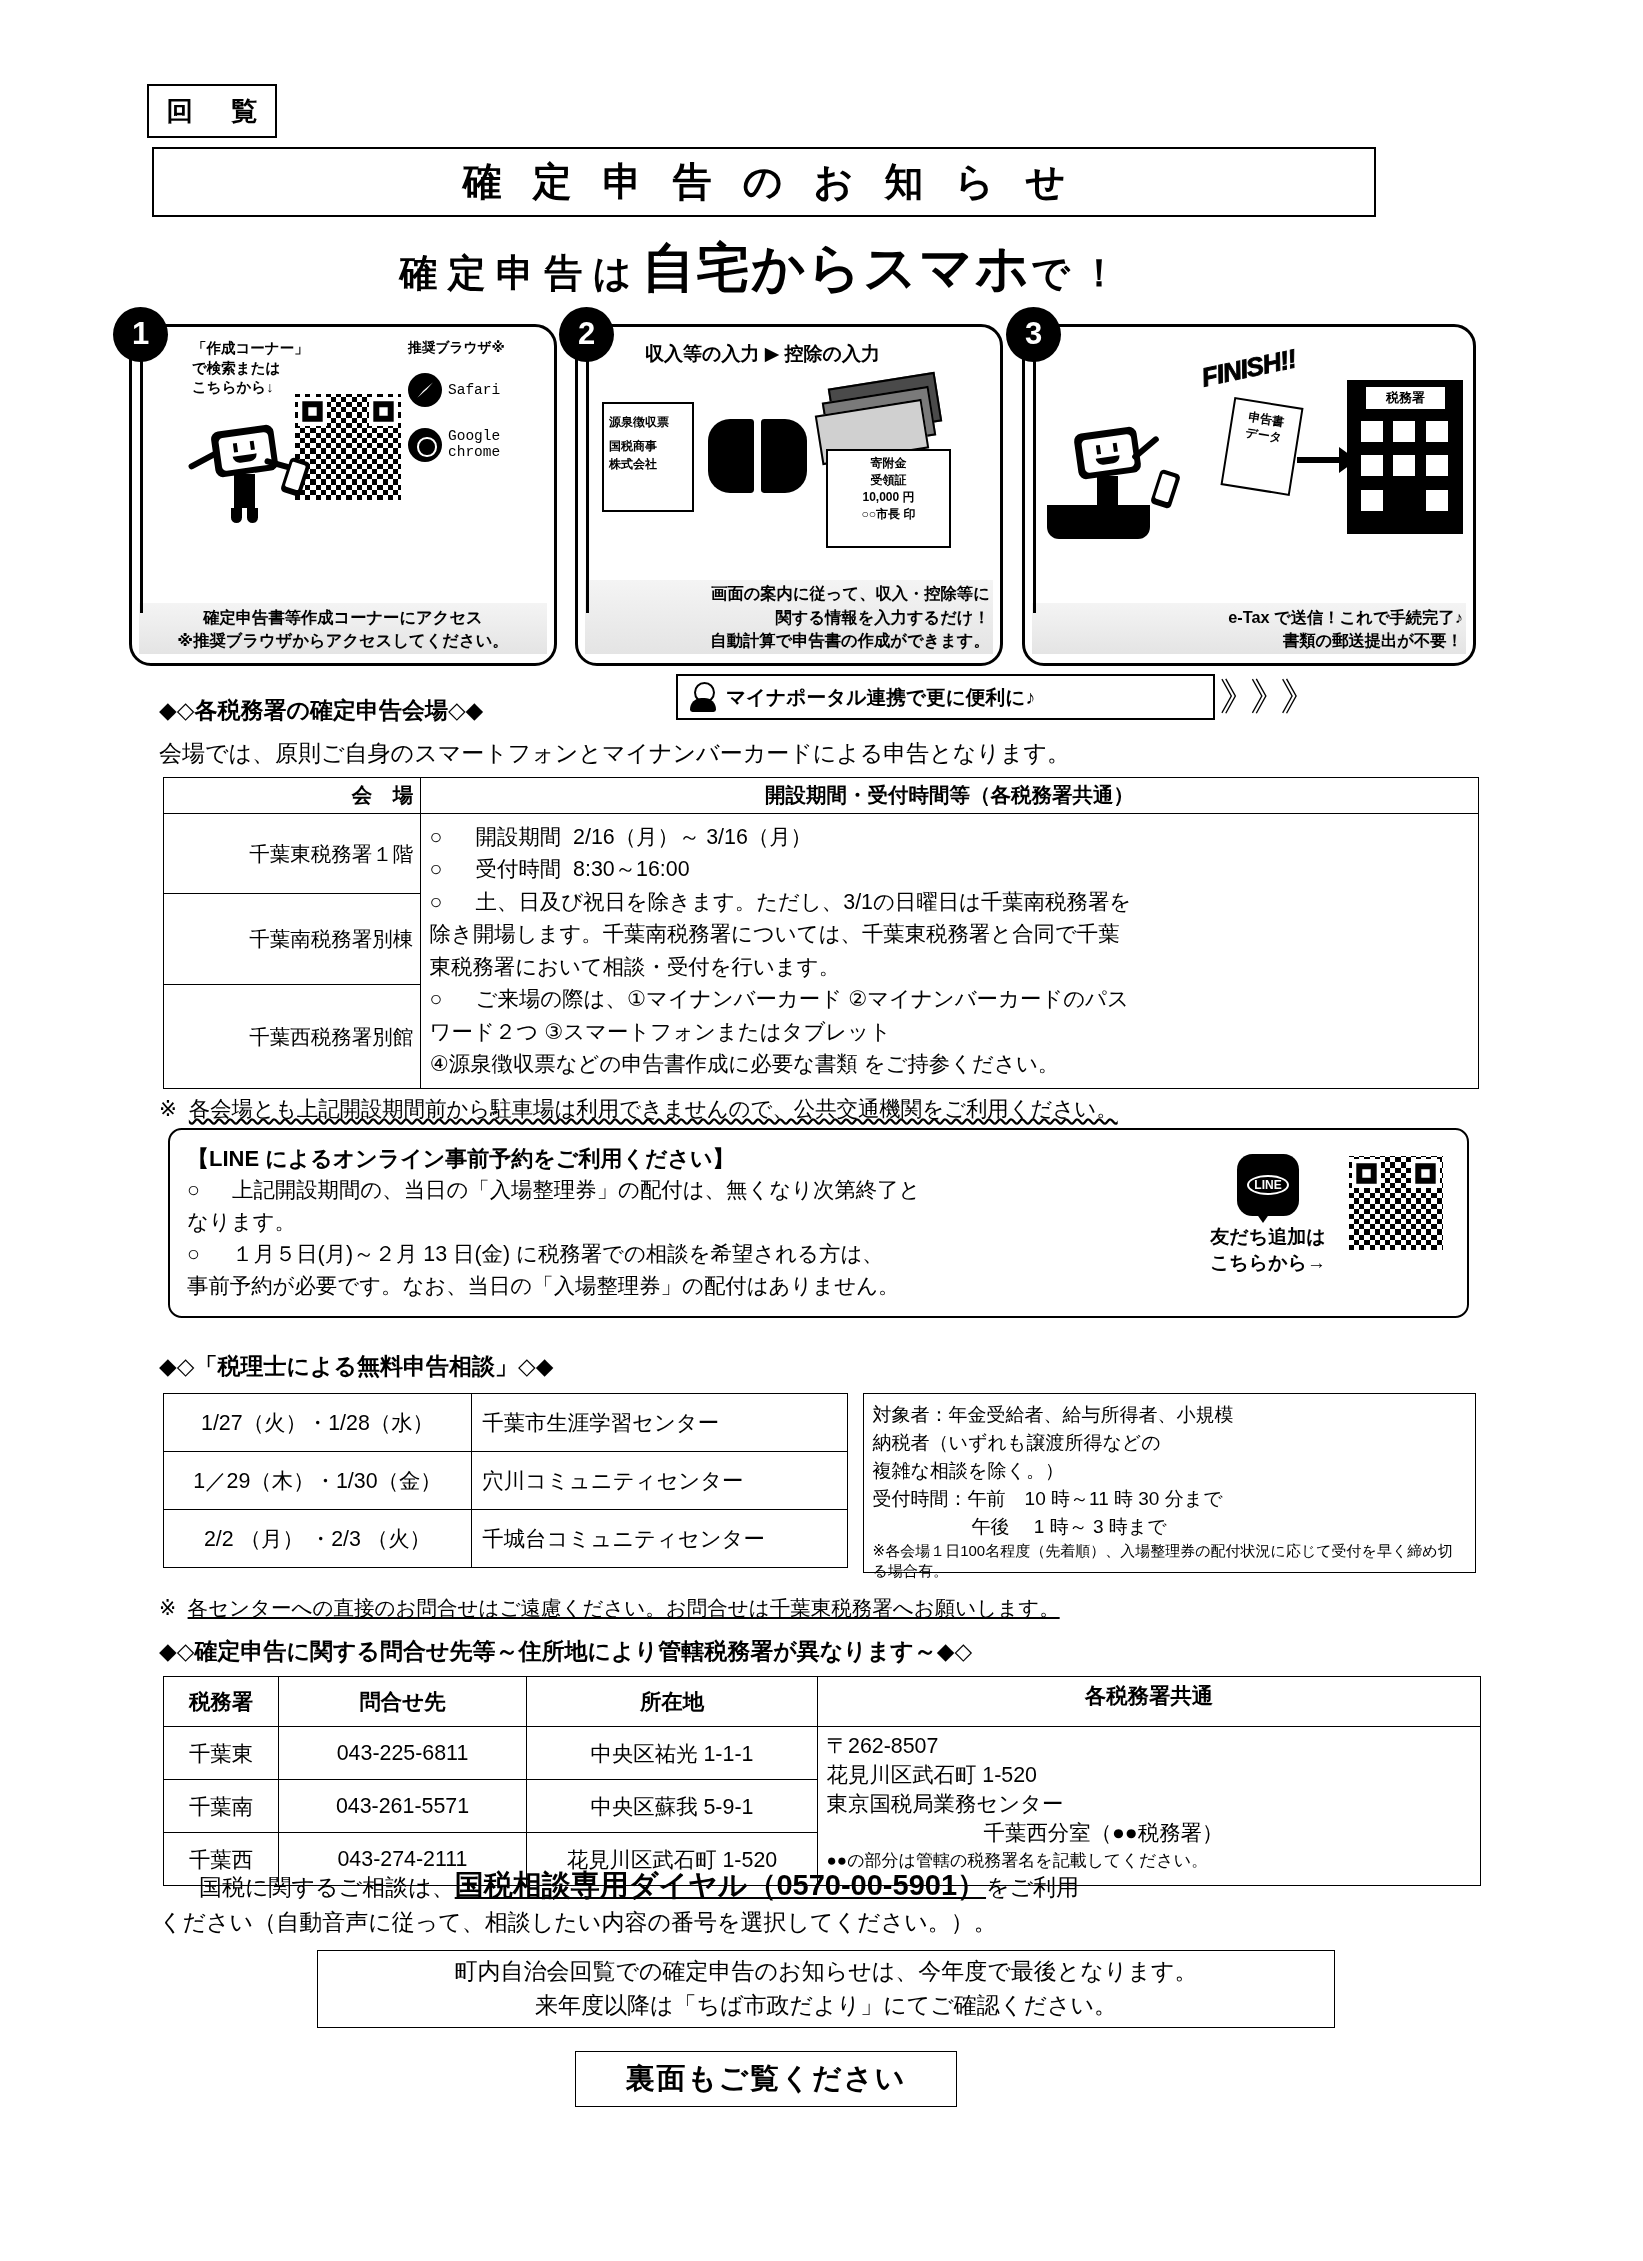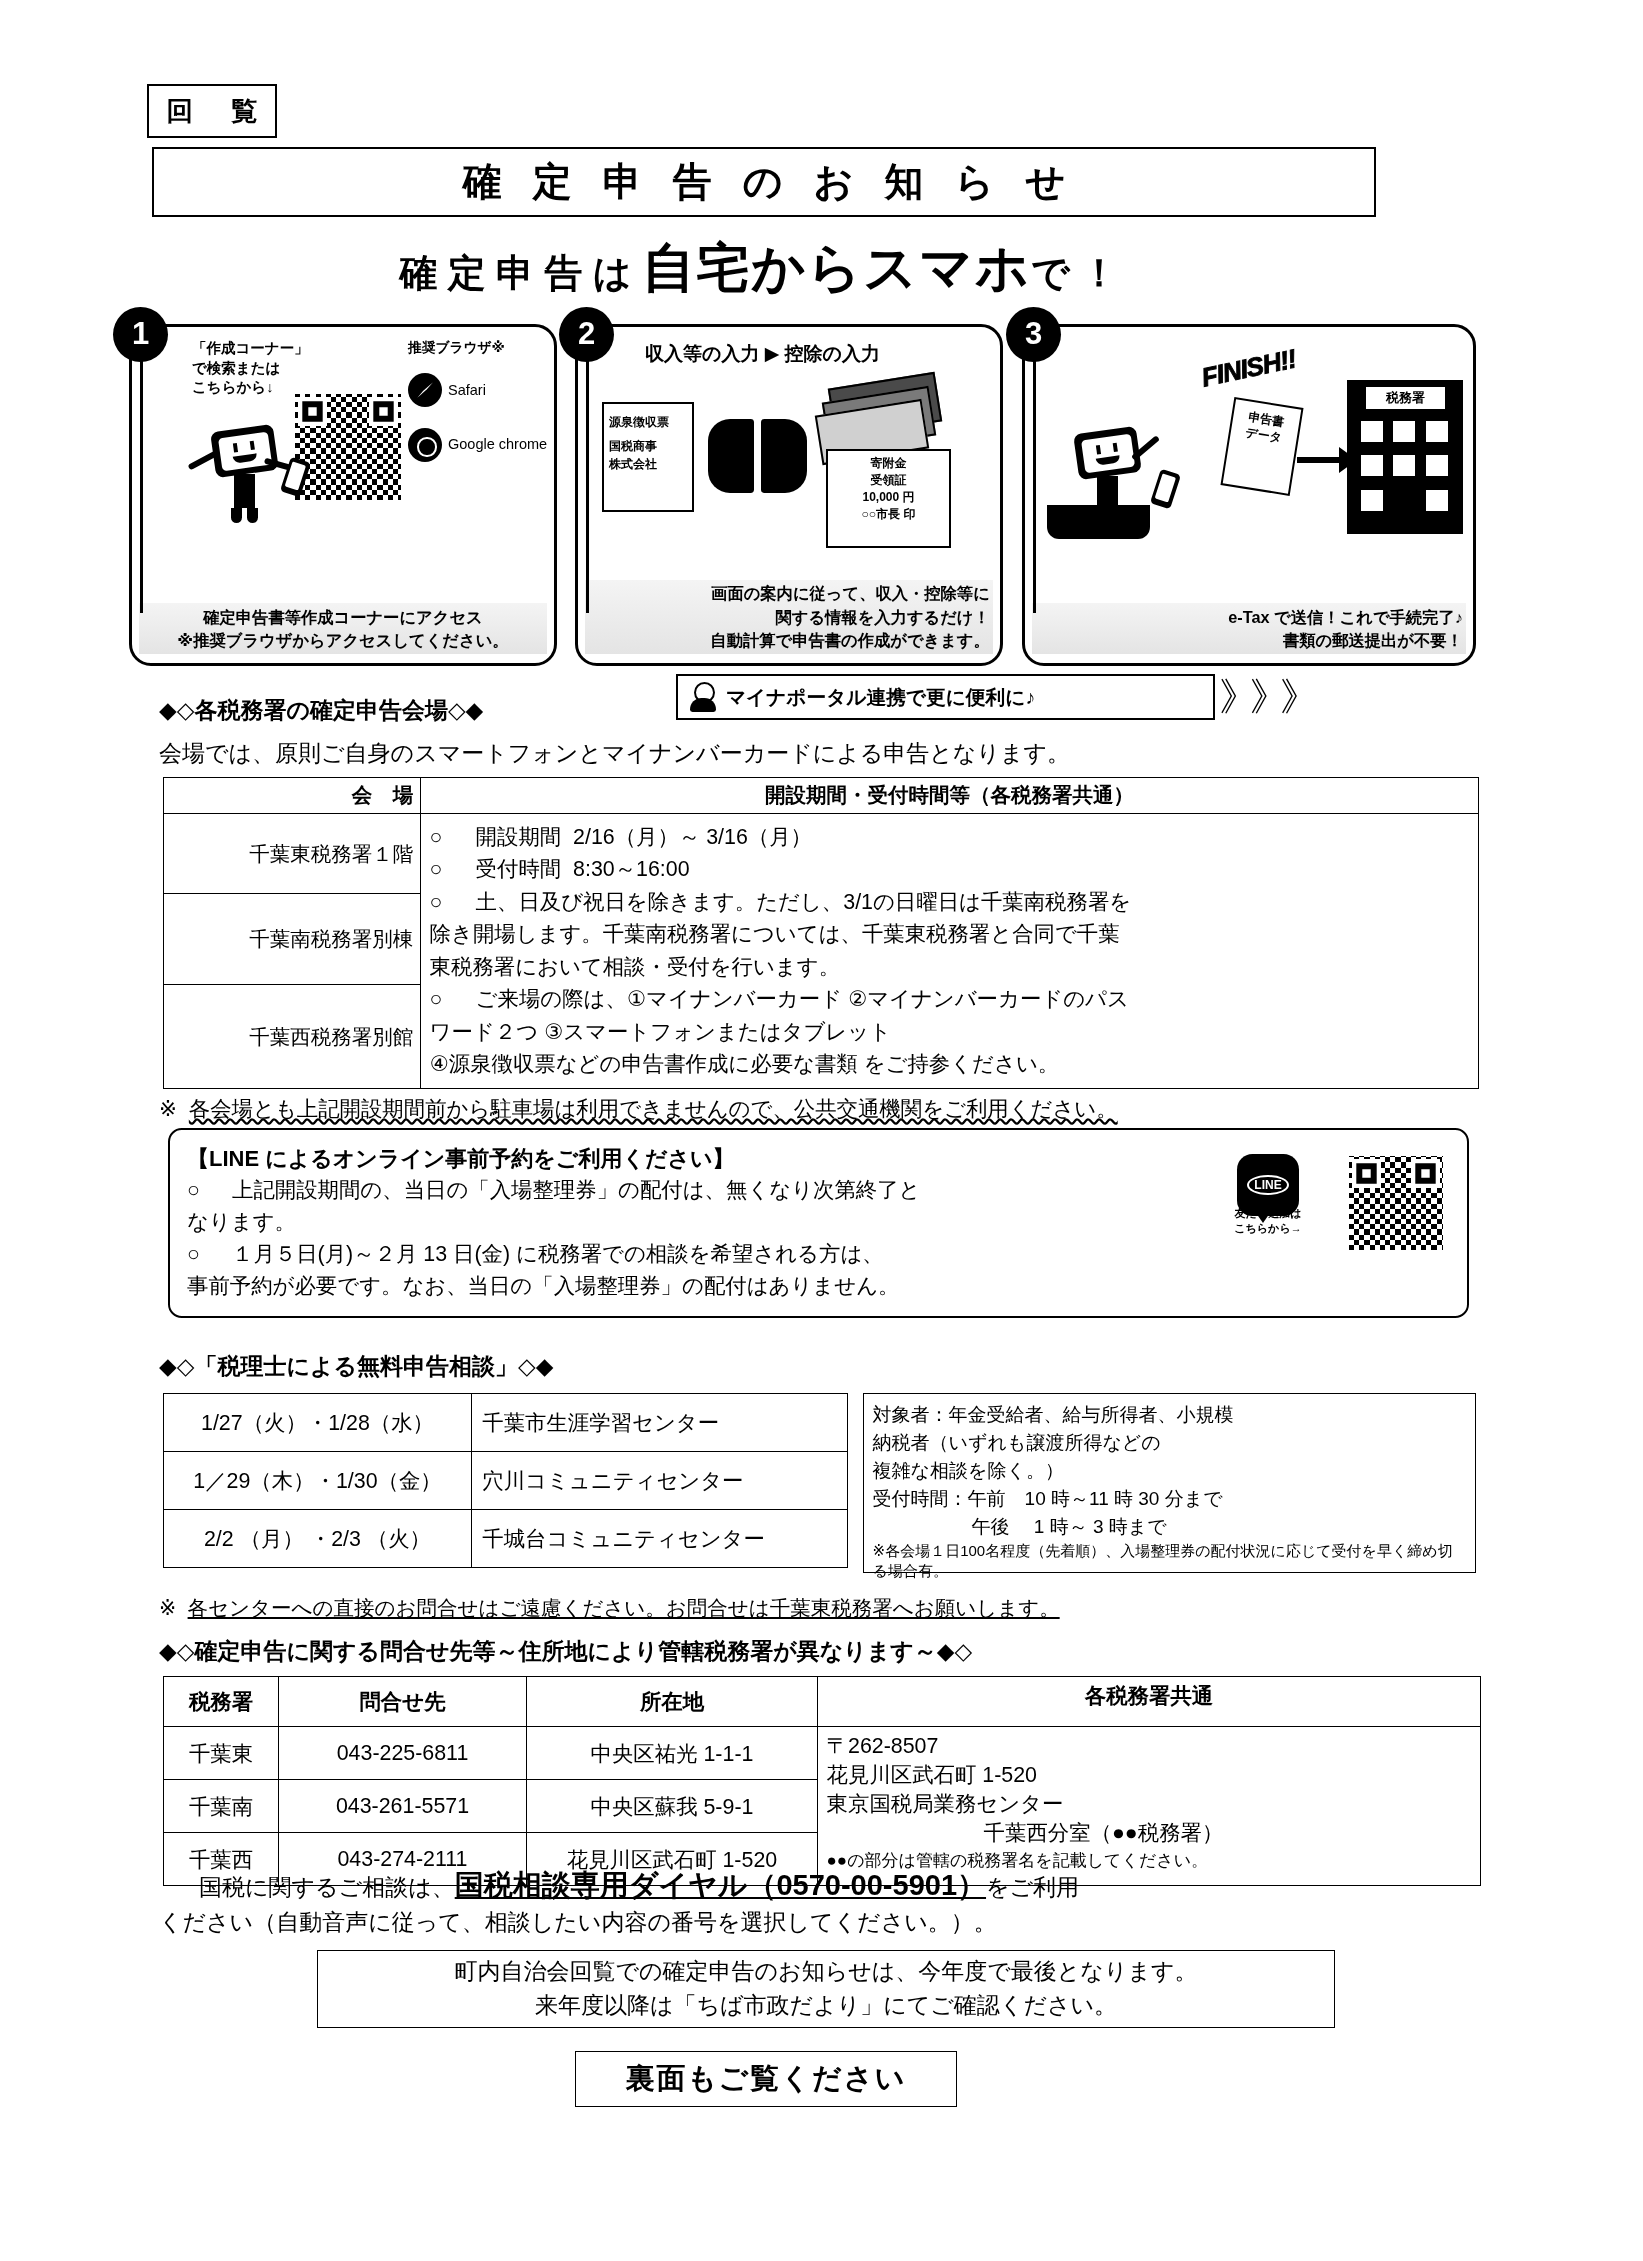--- a/index.html
+++ b/index.html
@@ -118,21 +118,21 @@
     position: absolute; left: 60px; top: 12px;
     font-size: 14.5px; font-weight: bold; line-height: 1.35;
   }
   .s1-brow {
     position: absolute; left: 276px; top: 12px;
     font-size: 13.7px; font-weight: bold;
   }
   .browser-row {
     position: absolute; display: flex; align-items: center; gap: 6px;
     font-size: 14.5px;
-    font-family: Liberation Sans, sans-serif;
+    font-family: Liberation Mono, monospace;
   }
   .browser-row.safari { left: 276px; top: 46px; }
   .browser-row.chrome { left: 276px; top: 101px; }
   .bicon { width: 34px; height: 34px; border-radius: 50%; background:#000; position: relative; flex: none;}
   .bicon.safari::after {
     content:''; position:absolute; left: 9.4px; top: 9.4px;
     width: 15.4px; height: 15.4px;
     background: #fff;
     clip-path: polygon(100% 0, 38% 54%, 0 100%, 62% 44%);
   }
@@ -333,22 +333,22 @@
   }
   .line-badge::after{
     content:''; position:absolute; left: 19px; bottom:-6.8px;
     border-left: 7.7px solid transparent; border-right: 7.7px solid transparent;
     border-top: 10.3px solid #000;
   }
   .line-badge span{
     border:2.6px solid #fff; border-radius: 50%; padding: 0.9px 5.1px; font-size: 12px;
   }
   .line-cap {
-    position:absolute; right: 139px; top: 76px;
-    font-size: 11px; font-weight: bold; text-align:center; line-height:1.35;
+    position:absolute; right: 139px; top: 94px;
+    font-size: 19px; font-weight: bold; text-align:center; line-height:1.35;
     width: 120px;
   }
   .qr.line {
     position:absolute; right: 24px; top: 26px; width: 94px; height: 94px;
   }
 
   
   #consult-table { left: 163px; top: 1393px; width: 685px; }
   #consult-table td { height: 58px; font-size: 21.4px; }
   #consult-table td.c1 { width: 308px; text-align: center; }

